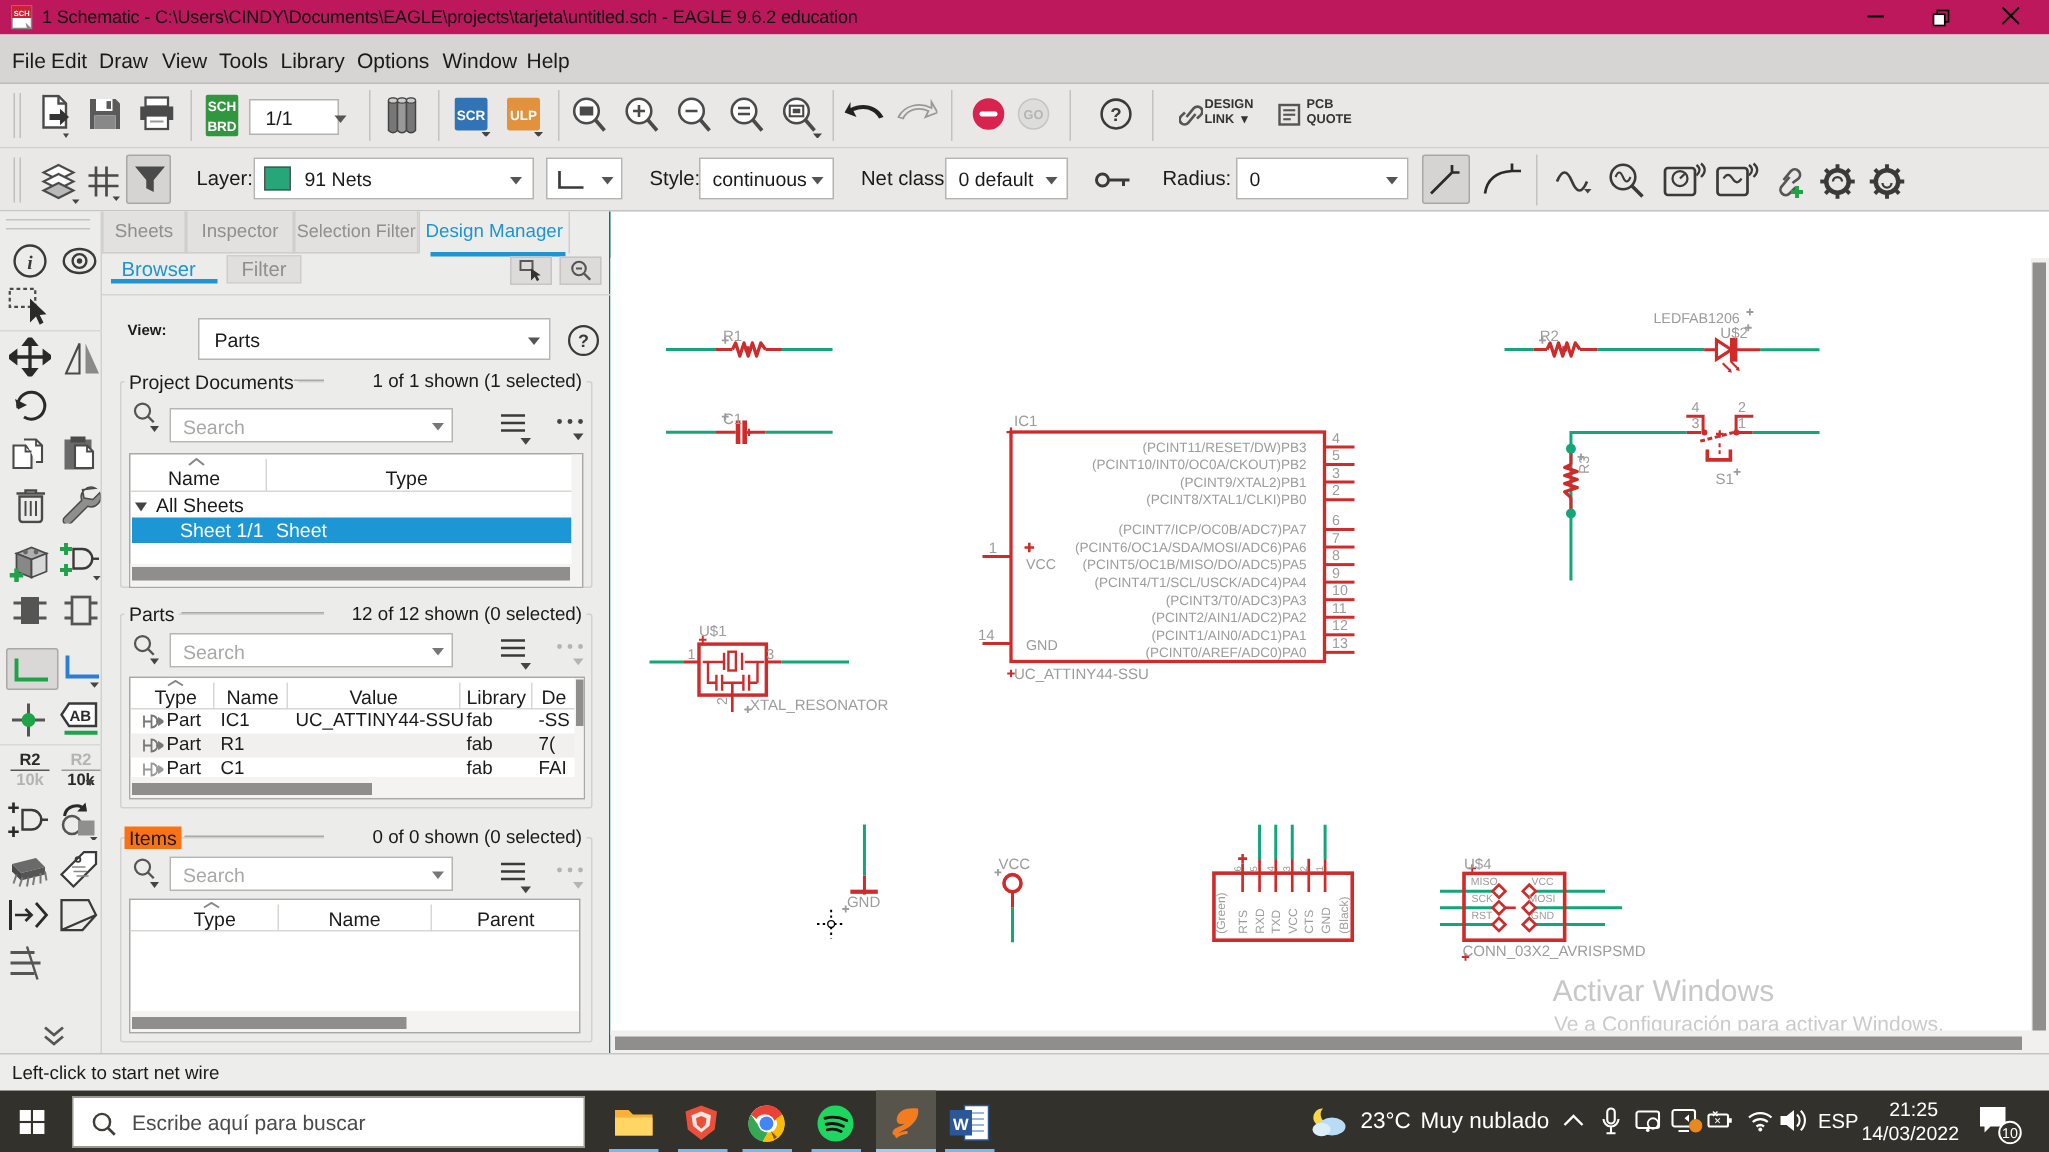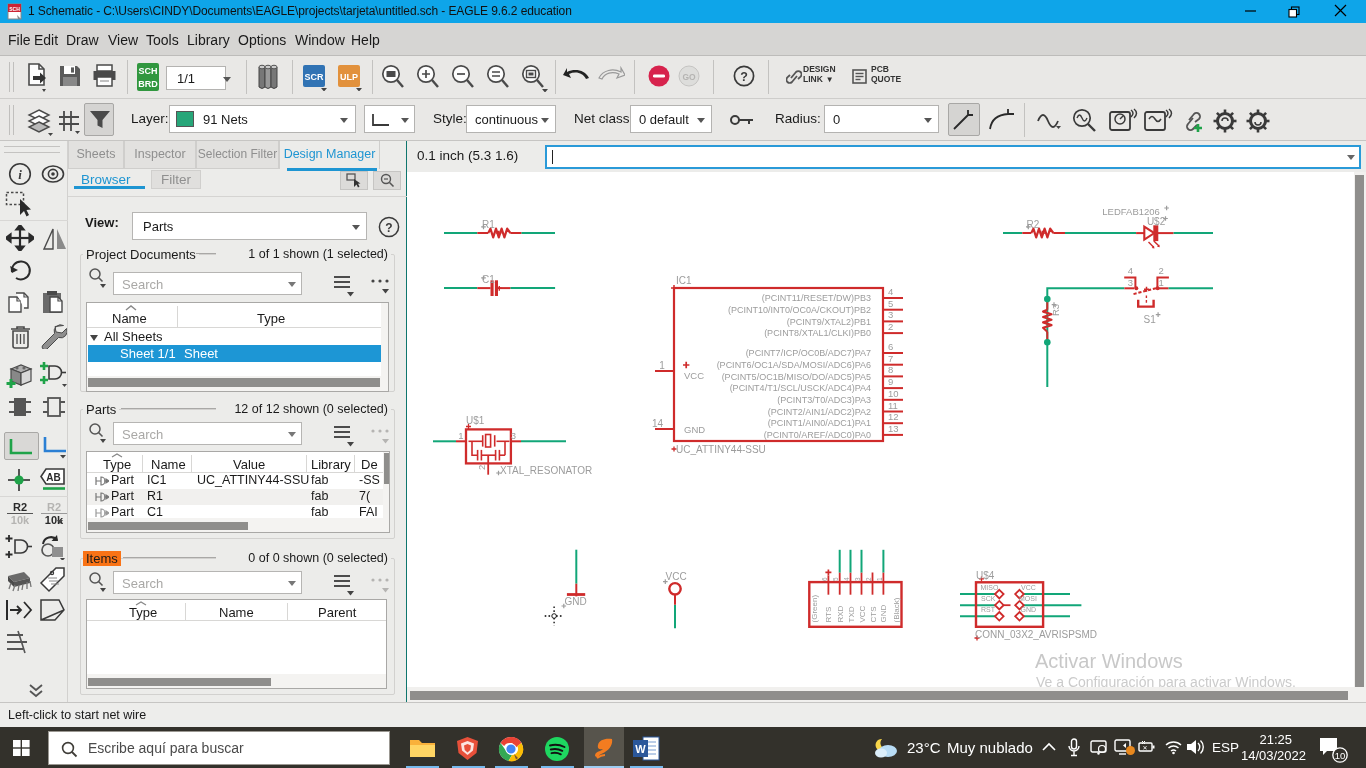--- a/index.html
+++ b/index.html
@@ -1,41 +1,41 @@
 <!DOCTYPE html>
 <html><head>
 <meta charset="utf-8">
 <style>
 * { margin:0; padding:0; box-sizing:border-box; }
 html,body { width:1366px; height:768px; overflow:hidden; font-family:"Liberation Sans", sans-serif; }
 .abs { position:absolute; }
 #root { position:relative; width:1366px; height:768px; background:#fff; }
 
-#titlebar { left:0; top:0; width:1366px; height:23px; background:#0ea5e9; color:#000; }
+#titlebar { left:0; top:0; width:1366px; height:23px; background:#be185d; color:#000; }
 #title-text { left:28px; top:4px; font-size:12px; color:#111; letter-spacing:-0.1px; }
 
 #menubar { left:0; top:23px; width:1366px; height:33px; background:#d6d5d3; border-bottom:1px solid #bdbcba; }
 .menu-item { position:absolute; top:9px; font-size:14px; color:#1a1a1a; }
 
 #toolbar2 { left:0; top:56px; width:1366px; height:43px; background:#e9e8e6; border-bottom:1px solid #cecdcb; }
 #toolbar3 { left:0; top:99px; width:1366px; height:42px; background:#e9e8e6; border-bottom:1px solid #c6c5c3; }
 .vsep { position:absolute; top:4px; width:1px; height:34px; background:#c3c2c0; }
 .grip { position:absolute; top:6px; width:1px; height:30px; background:#c0bfbd; }
 .ddbox { position:absolute; background:#fff; border:1px solid #b4b3b1; font-size:13px; color:#1a1a1a; }
 .caret { position:absolute; width:0; height:0; border-left:4px solid transparent; border-right:4px solid transparent; border-top:5px solid #555; }
 .tlabel { position:absolute; font-size:13.5px; color:#1a1a1a; }
 .press { background:#d5d4d2; border:1px solid #a8a7a5; border-radius:2px; }
 
 #lefttb { left:0; top:141px; width:68px; height:561px; background:#ececea; border-right:1px solid #d2d1cf; }
 
 #panel { left:68px; top:141px; width:339px; height:561px; background:#ececea; border-right:1px solid #0f766e; }
 .tab { position:absolute; top:0; height:28px; background:#e2e1df; border:1px solid #cfcecc; border-top:none; color:#8f8f8f; font-size:12.5px; text-align:center; line-height:27px; white-space:nowrap; overflow:hidden; }
 .tab.active { background:#ececea; color:#1e95d2; border-bottom:none; }
 .whitebox { position:absolute; background:#fff; border:1px solid #b6b5b3; }
-.gtext { position:absolute; font-size:13px; color:#1a1a1a; }
+.gtext { position:absolute; font-size:10px; color:#1a1a1a; }
 
 #cmdbar { left:407px; top:141px; width:959px; height:31px; background:#ececea; }
 #canvas { left:407px; top:172px; width:947px; height:518px; background:#ffffff; }
 
 #statusbar { left:0; top:702px; width:1366px; height:25px; background:#ededeb; border-top:1px solid #c6c5c3; }
 
 #taskbar { left:0; top:727px; width:1366px; height:41px; background:#33312b; }
 </style>
 </head>
 <body>
@@ -653,27 +653,20 @@
       <div class="abs" style="left:200px;top:3px;width:1px;height:18px;background:#d8d7d5"></div>
       <svg class="abs" style="left:48px;top:1px" width="12" height="5" viewBox="0 0 12 5">
           <path d="M1 4 L6 1 L11 4" fill="none" stroke="#888" stroke-width="1.3"></path>
         </svg>
       <div class="abs" style="left:42px;top:5px;font-size:13px;color:#1a1a1a">Type</div>
       <div class="abs" style="left:132px;top:5px;font-size:13px;color:#1a1a1a">Name</div>
       <div class="abs" style="left:231px;top:5px;font-size:13px;color:#1a1a1a">Parent</div>
       <div class="abs" style="left:0;top:74px;width:299px;height:16px;background:#f4f3f1">
         <div class="abs" style="left:1px;top:4px;width:183px;height:8px;background:#8f8e8c"></div>
       </div>
-    </div>
-  </div>
-  <div class="abs" id="cmdbar">
-    <div class="abs" style="left:10px;top:7px;font-size:13.5px;color:#1a1a1a">0.1 inch (5.3 1.6)</div>
-    <div class="abs" style="left:138px;top:4px;width:816px;height:24px;background:#fff;border:2px solid #2a9ad8">
-      <div class="abs" style="left:5px;top:3px;width:1px;height:14px;background:#222"></div>
-      <div class="caret" style="left:800px;top:8px;border-top-color:#666"></div>
     </div>
   </div>
   <div class="abs" id="canvas">
   <svg width="947" height="518" viewBox="0 0 947 518" font-family="Liberation Sans, sans-serif">
     <g id="nets" stroke="#12a678" stroke-width="2" fill="none">
       <line x1="37" y1="61" x2="70.3" y2="61"></line>
           <line x1="114.3" y1="61" x2="148" y2="61"></line>
       <line x1="37" y1="116.1" x2="70.3" y2="116.1"></line>
           <line x1="103.3" y1="116.1" x2="148.1" y2="116.1"></line>
       <line x1="26" y1="269.3" x2="49" y2="269.3"></line>

